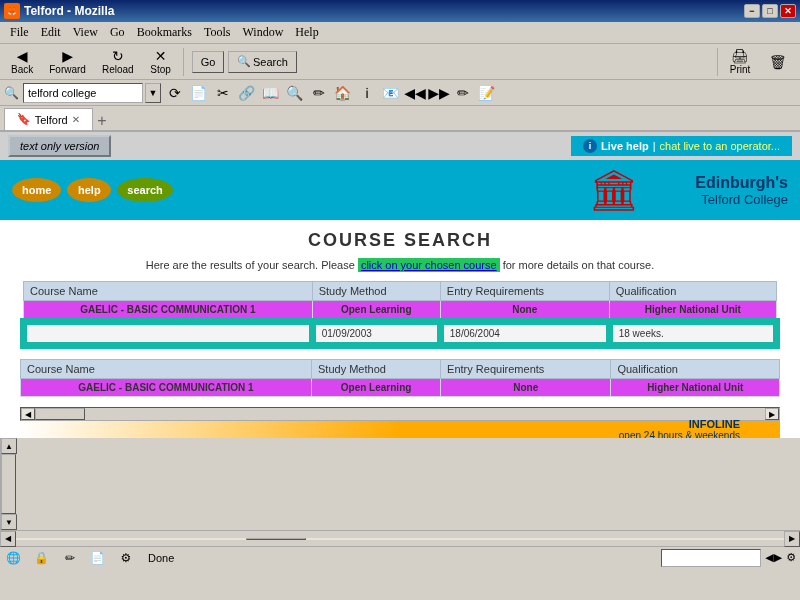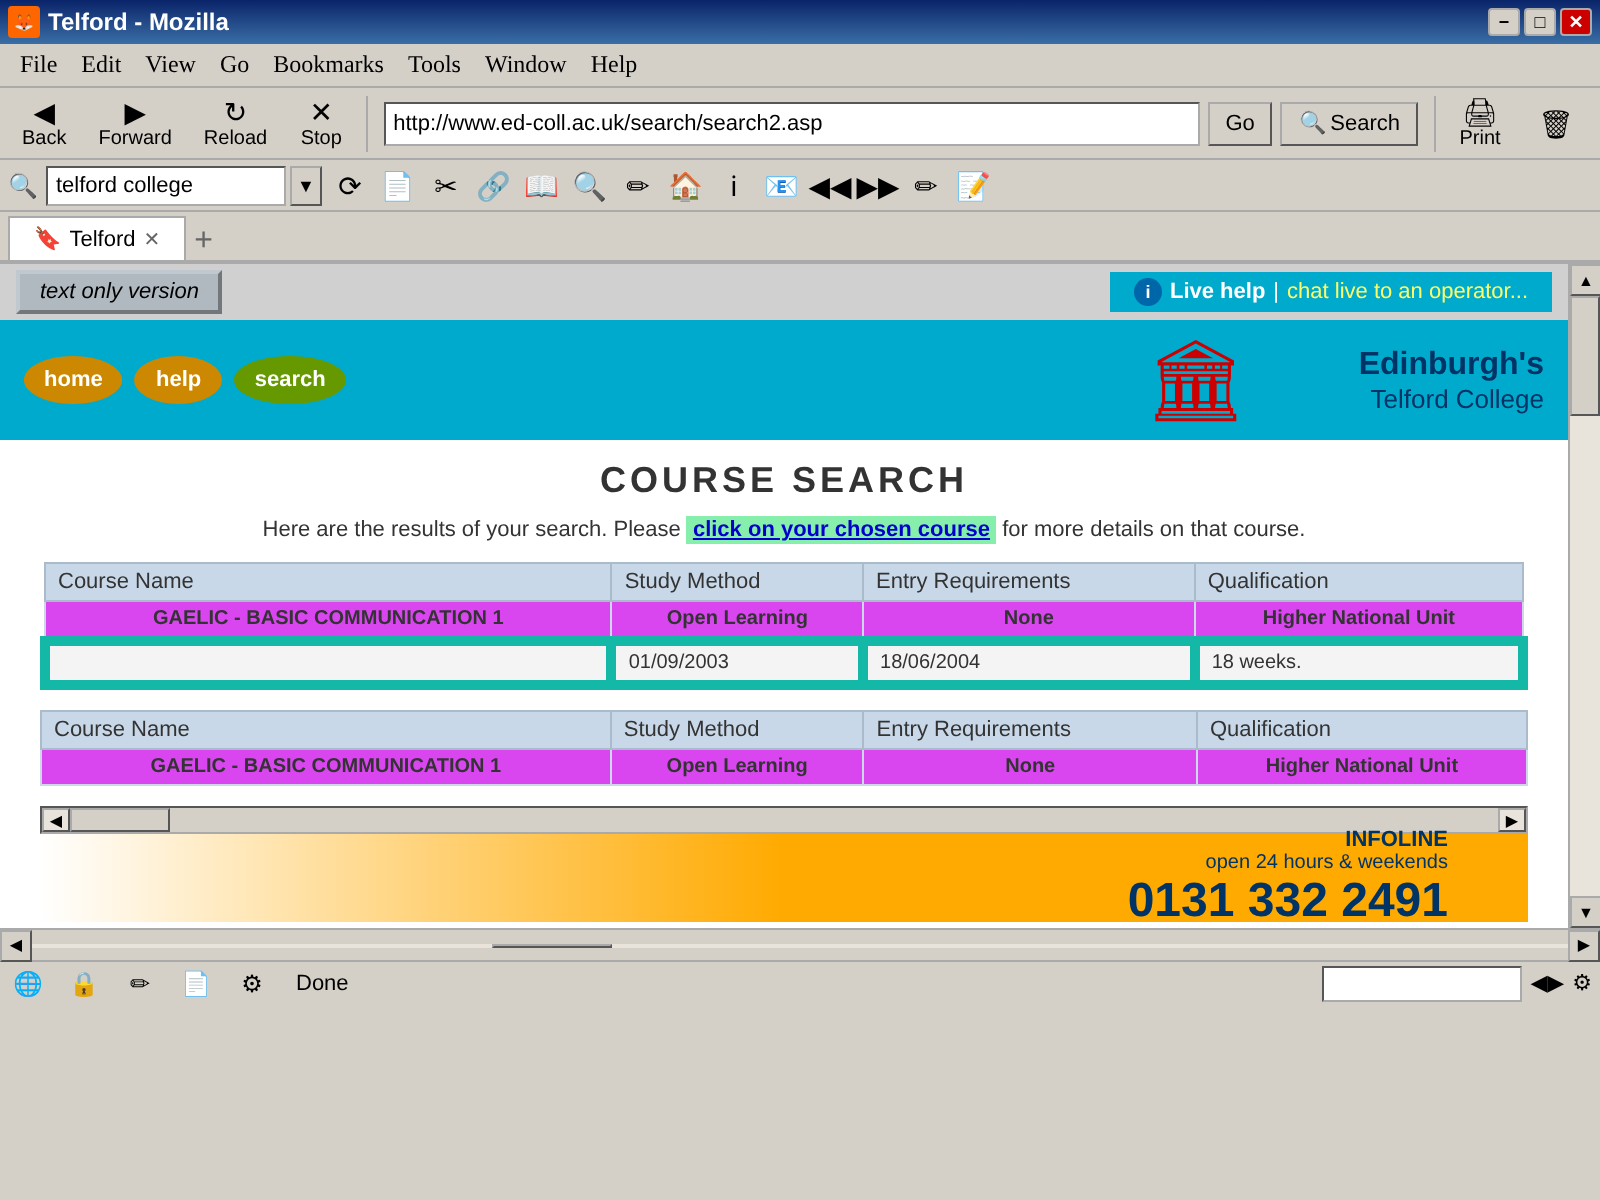--- a/index.html
+++ b/index.html
@@ -174,21 +174,21 @@
       text-align: center;
       font-size: 11px;
       margin-bottom: 10px;
       color: #333;
     }
     .result-desc a, .result-link {
       color: #0000cc;
       text-decoration: underline;
       cursor: pointer;
     }
-    .result-link { background: #86efac; padding: 1px 3px; font-weight: bold; }
+    .result-link { background: #22c55e; padding: 1px 3px; }
 
     
     .course-table {
       width: 100%;
       border-collapse: collapse;
       font-size: 11px;
       margin-bottom: 10px;
     }
     .course-table .header-row td {
       background: #c8d8e8;
@@ -209,21 +209,21 @@
     .course-table .sub-header-row td {
       background: #e8e8e8;
       padding: 3px 6px;
       border: 1px solid #ccc;
       font-weight: normal;
       color: #555;
     }
     .course-table .sub-data-row td {
       background: #f4f4f4;
       padding: 3px 6px;
-      border: 5px solid #14b8a6;
+      border: 7px solid #14b8a6;
       font-size: 10px;
       color: #333;
     }
 
     
     .status-bar {
       background: #d4d0c8;
       height: 22px;
       border-top: 1px solid #aaa;
       display: flex;
@@ -294,21 +294,20 @@
   <div class="tb-btn">
     <span class="tb-icon">↻</span>
     <span>Reload</span>
   </div>
   <div class="tb-btn">
     <span class="tb-icon">✕</span>
     <span>Stop</span>
   </div>
   <div class="tb-sep"></div>
   <div class="address-bar">
-    <input class="address-input" type="text" value="http://www.ed-coll.ac.uk/search/search2.asp" style="">
     <button class="go-btn">Go</button>
     <button class="search-btn-toolbar">
       <span>🔍</span>
       <span>Search</span>
     </button>
   </div>
   <div class="tb-sep"></div>
   <div class="tb-btn">
     <span class="tb-icon">🖨</span>
     <span>Print</span>
@@ -343,21 +342,21 @@
 <div class="tab-bar">
   <div class="tab active">
     <span>🔖</span>
     <span>Telford</span>
     <span class="tab-close">✕</span>
   </div>
   <button class="tab-new">+</button>
 </div>
 
 <div class="browser-inner" style="position:relative;">
-  <div style="display:flex; height:332px;">
+  <div style="display:flex; height:398px;flex-direction:column;">
     <div style="flex:1; overflow:hidden; background:white;">
 
       <div class="site-top-bar">
         <button class="text-only-btn">text only version</button>
         <div class="live-help-bar">
           <div class="info-icon">i</div>
           <span class="live-help-text">Live help</span>
           <span style="color:white;">|</span>
           <span class="chat-text">chat live to an operator...</span>
         </div>

